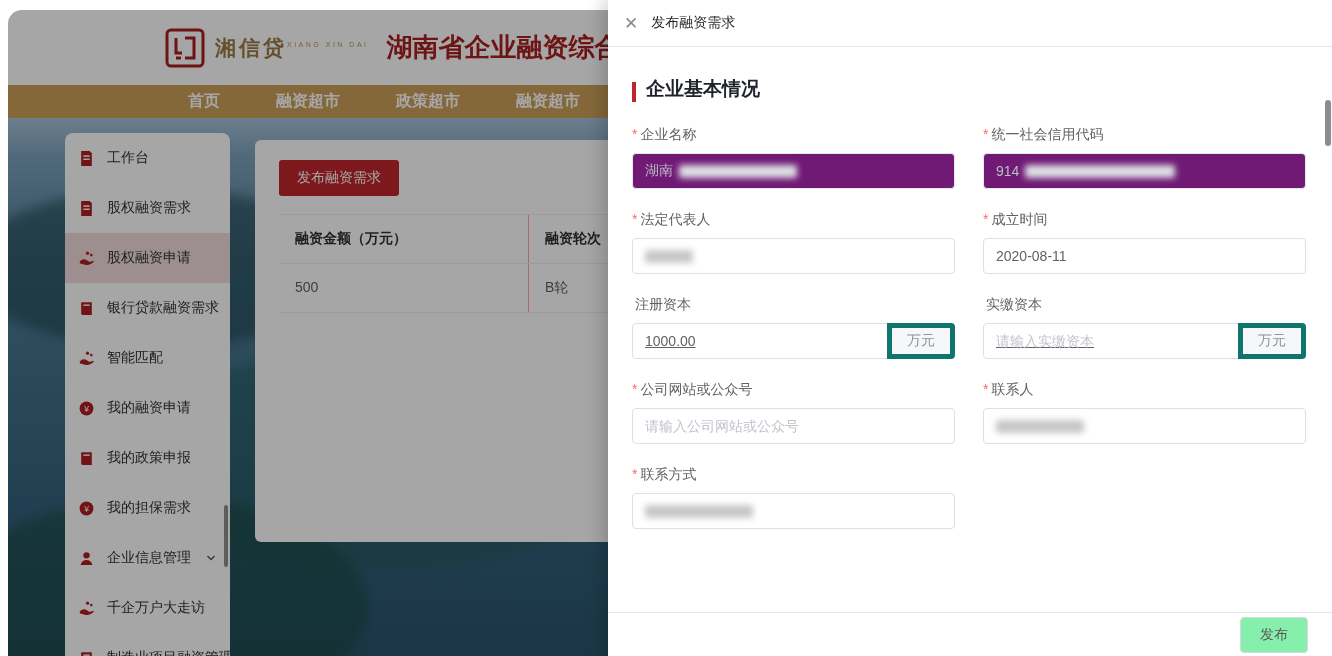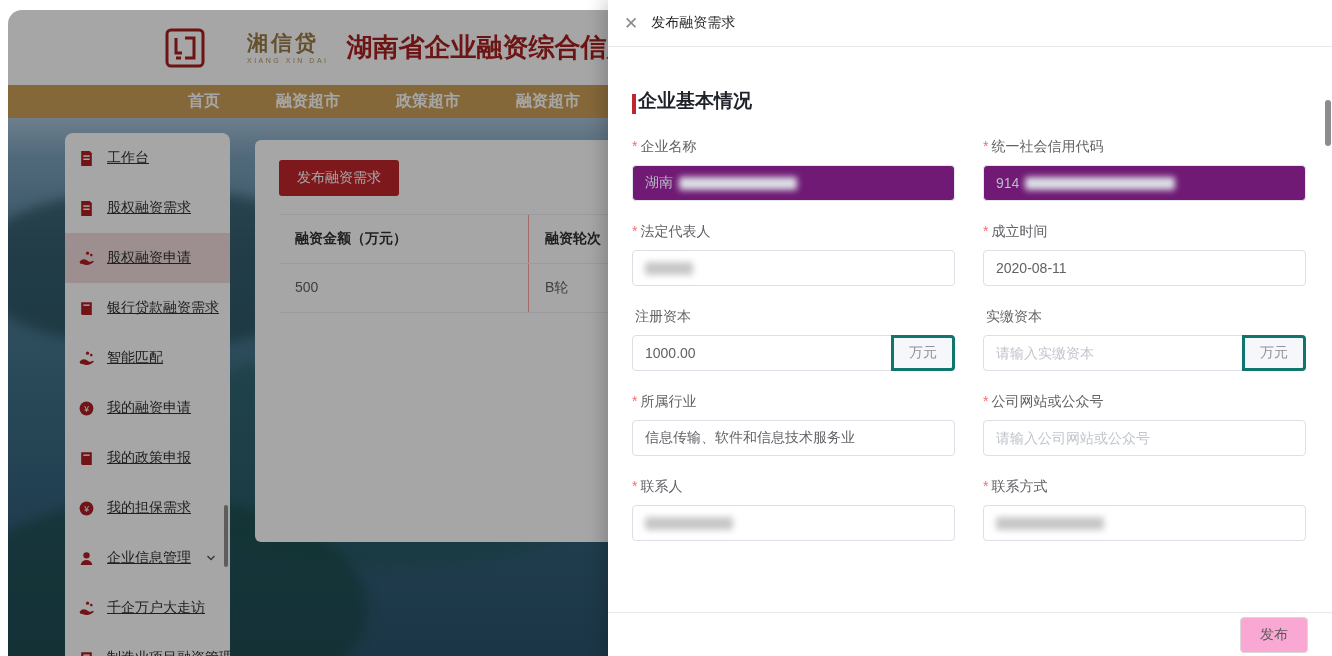--- a/index.html
+++ b/index.html
@@ -12,21 +12,21 @@
   .window {
     position:absolute; left:8px; top:10px; right:0; bottom:0;
     border-radius:14px 0 0 0; overflow:hidden; background:#fff;
   }
   .site-header {
     position:absolute; left:0; top:0; right:0; height:75px; background:#fff;
     display:flex; align-items:center; padding-left:157px; overflow:hidden;
   }
   .brand { display:flex; align-items:center; gap:10px; }
   .brand-mark { width:40px; height:40px; }
-  .brand-text { display:flex; flex-direction:column; line-height:1;margin-left:32px; }
+  .brand-text { display:flex; flex-direction:row; line-height:1; }
   .brand-name { font-size:21px; color:#9a7b45; font-weight:bold; letter-spacing:3px; }
   .brand-sub { font-size:7px; color:#b3945f; letter-spacing:2.5px; margin-top:4px; }
   .site-title { font-size:26px; font-weight:bold; color:#a8201f; margin-left:18px; white-space:nowrap; }
   .nav {
     position:absolute; left:0; top:75px; right:0; height:33px; background:#cda05a;
     display:flex; align-items:center; padding-left:180px; gap:56px;
   }
   .nav-item { color:#fff; font-size:16px; font-weight:bold; white-space:nowrap; cursor:pointer; }
   
   .scene {
@@ -35,21 +35,21 @@
   }
   .scene .ridge { position:absolute; border-radius:50%; filter:blur(6px); }
   .r1 { left:-40px; top:70px; width:380px; height:160px; background:rgba(27,66,74,.55); }
   .r2 { left:120px; top:230px; width:520px; height:220px; background:rgba(34,88,86,.45); }
   .r3 { left:-60px; top:380px; width:420px; height:220px; background:rgba(20,70,60,.5); }
   
   .sidebar {
     position:absolute; left:57px; top:123px; bottom:0; width:165px;
     background:#fff; border-radius:8px 8px 0 0; padding-top:0; overflow:hidden;
   }
-  .side-item { height:50px; display:flex; align-items:center; padding:0 13px; gap:12px; font-size:14px; color:#333; cursor:pointer;text-decoration:underline; }
+  .side-item { height:50px; display:flex; align-items:center; padding:0 13px; gap:12px; font-size:14px; color:#333; cursor:pointer; }
   .side-item.active { background:#f2dcdc; }
   .side-icon { width:17px; height:17px; flex:none; }
   .side-label { white-space:nowrap; }
   .side-chevron { margin-left:auto; width:12px; height:12px; }
   .side-scroll { position:absolute; right:2px; top:372px; width:4px; height:62px; background:#8f8f8f; border-radius:2px; }
   
   .content-card {
     position:absolute; left:247px; top:130px; right:0; height:402px;
     background:#fff; border-radius:6px; padding:20px 24px;
   }
@@ -69,50 +69,50 @@
     position:absolute; top:0; right:0; bottom:0; width:724px; background:#fff;
     box-shadow:-6px 0 16px rgba(0,0,0,0.18); z-index:10;
   }
   .drawer-header {
     height:47px; display:flex; align-items:center; padding:0 16px; gap:13px;
     border-bottom:1px solid #e8e8e8;
   }
   .close-x { color:#8c8c8c; font-size:17px; line-height:1; cursor:pointer; }
   .drawer-title { font-size:14px; color:#262626; }
   .drawer-body { position:absolute; top:48px; bottom:0; left:0; right:0; overflow:hidden; padding:0 25px 0 24px; }
-  .section { display:flex; align-items:flex-end; gap:2px; margin:40px 0 24px; }
+  .section { display:flex; align-items:flex-end; gap:10px; margin:28px 0 24px; }
   .section-bar { width:4px; height:20px; background:#c0262d; }
   .section-title { font-size:19px; font-weight:bold; color:#1f2329; }
   .form { display:flex; flex-wrap:wrap; column-gap:28px; }
   .field { width:323px; margin-bottom:22px; }
   .field.full { width:674px; }
   .f-label { font-size:14px; color:#606266; display:block; margin-bottom:9px; }
   .req { color:#f56c6c; margin-right:3px; }
   .f-input, .fake-input {
     width:100%; height:36px; border:1px solid #dcdfe6; border-radius:4px;
     padding:0 12px; font-size:14px; color:#606266; font-family:inherit; background:#fff;
   }
   .f-input::placeholder { color:#c0c4cc; }
   .fake-input { display:flex; align-items:center; gap:6px; }
   .fake-input.disabled { background:#701a75; border-color:#e4e7ed; color:#b9bdc6; }
   .redact { display:inline-block; height:13px; border-radius:2px; background:#c7c7c7; filter:blur(3px); }
   .disabled .redact { background:#dde0e6; }
   .group { display:flex; width:100%; }
-  .group .f-input { flex:1; border-radius:4px 0 0 4px; }
+  .group .f-input { flex:1; border-radius:4px 0 0 4px;text-decoration:underline; }
   .suffix {
-    border:3px solid #0f766e; margin-left:-1px; background:#f5f7fa; color:#909399;
+    border:5px solid #0f766e; margin-left:-1px; background:#f5f7fa; color:#909399;
     padding:0 15px; display:flex; align-items:center; font-size:14px; border-radius:0 4px 4px 0;
   }
   .drawer-footer {
     position:absolute; left:0; right:0; bottom:0; height:44px; background:#fff;
     border-top:1px solid #e8e8e8; display:flex; align-items:center; justify-content:flex-end;
     padding:0 24px; z-index:3;
   }
   .publish-btn {
-    background:#f9a8d4; border:1px solid #d9d9d9; border-radius:4px; padding:8px 19px;
+    background:#86efac; border:1px solid #d9d9d9; border-radius:4px; padding:8px 19px;
     font-size:14px; color:#595959; font-family:inherit; cursor:pointer;
   }
   .drawer-scroll-thumb { position:absolute; right:1px; top:100px; width:6px; height:46px; background:#8c8c8c; border-radius:3px; z-index:4; }
 </style>
 </head>
 <body>
 
 <div class="window">
 
   <div class="scene">
@@ -299,24 +299,20 @@
       </div>
 
       <div class="field">
         <label class="f-label"><span class="req"></span><span>实缴资本</span></label>
         <div class="group">
           <input class="f-input" placeholder="请输入实缴资本" style="">
           <span class="suffix">万元</span>
         </div>
       </div>
 
-      <div class="field">
-        <label class="f-label"><span class="req">*</span><span>所属行业</span></label>
-        <input class="f-input" value="信息传输、软件和信息技术服务业" style="">
-      </div>
 
       <div class="field">
         <label class="f-label"><span class="req">*</span><span>公司网站或公众号</span></label>
         <input class="f-input" placeholder="请输入公司网站或公众号" style="">
       </div>
 
 
       <div class="field">
         <label class="f-label"><span class="req">*</span><span>联系人</span></label>
         <div class="fake-input">

